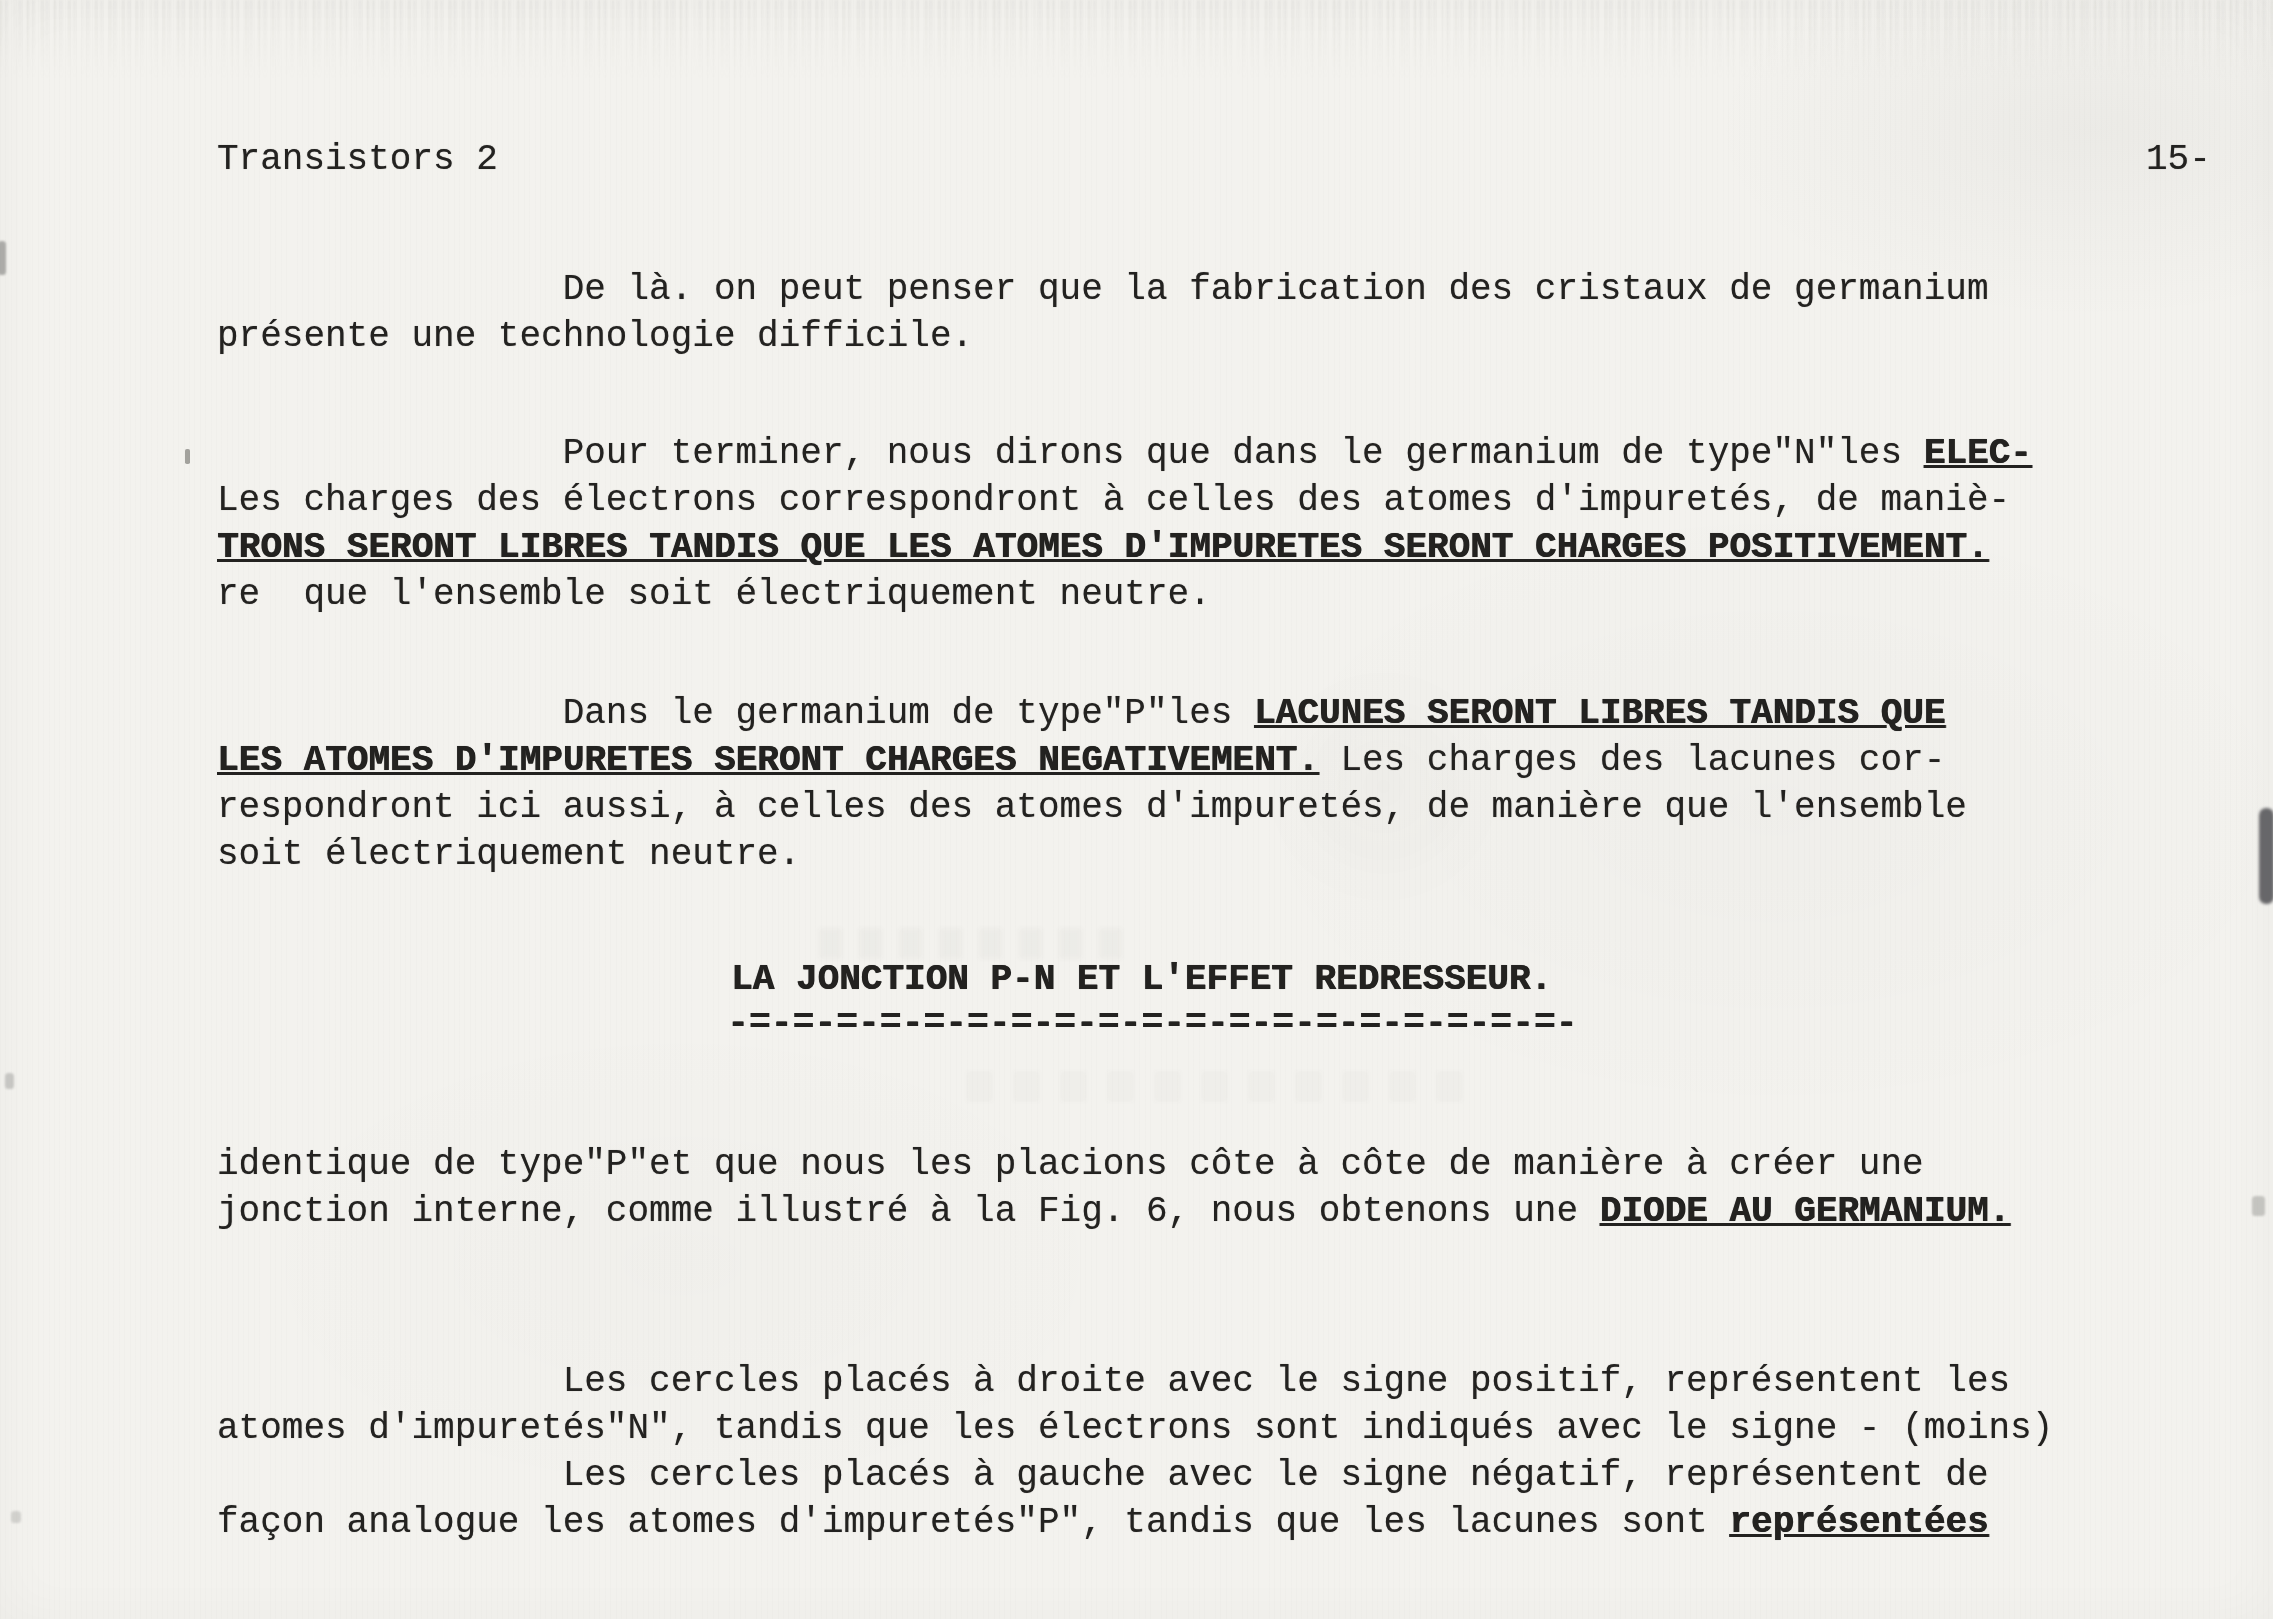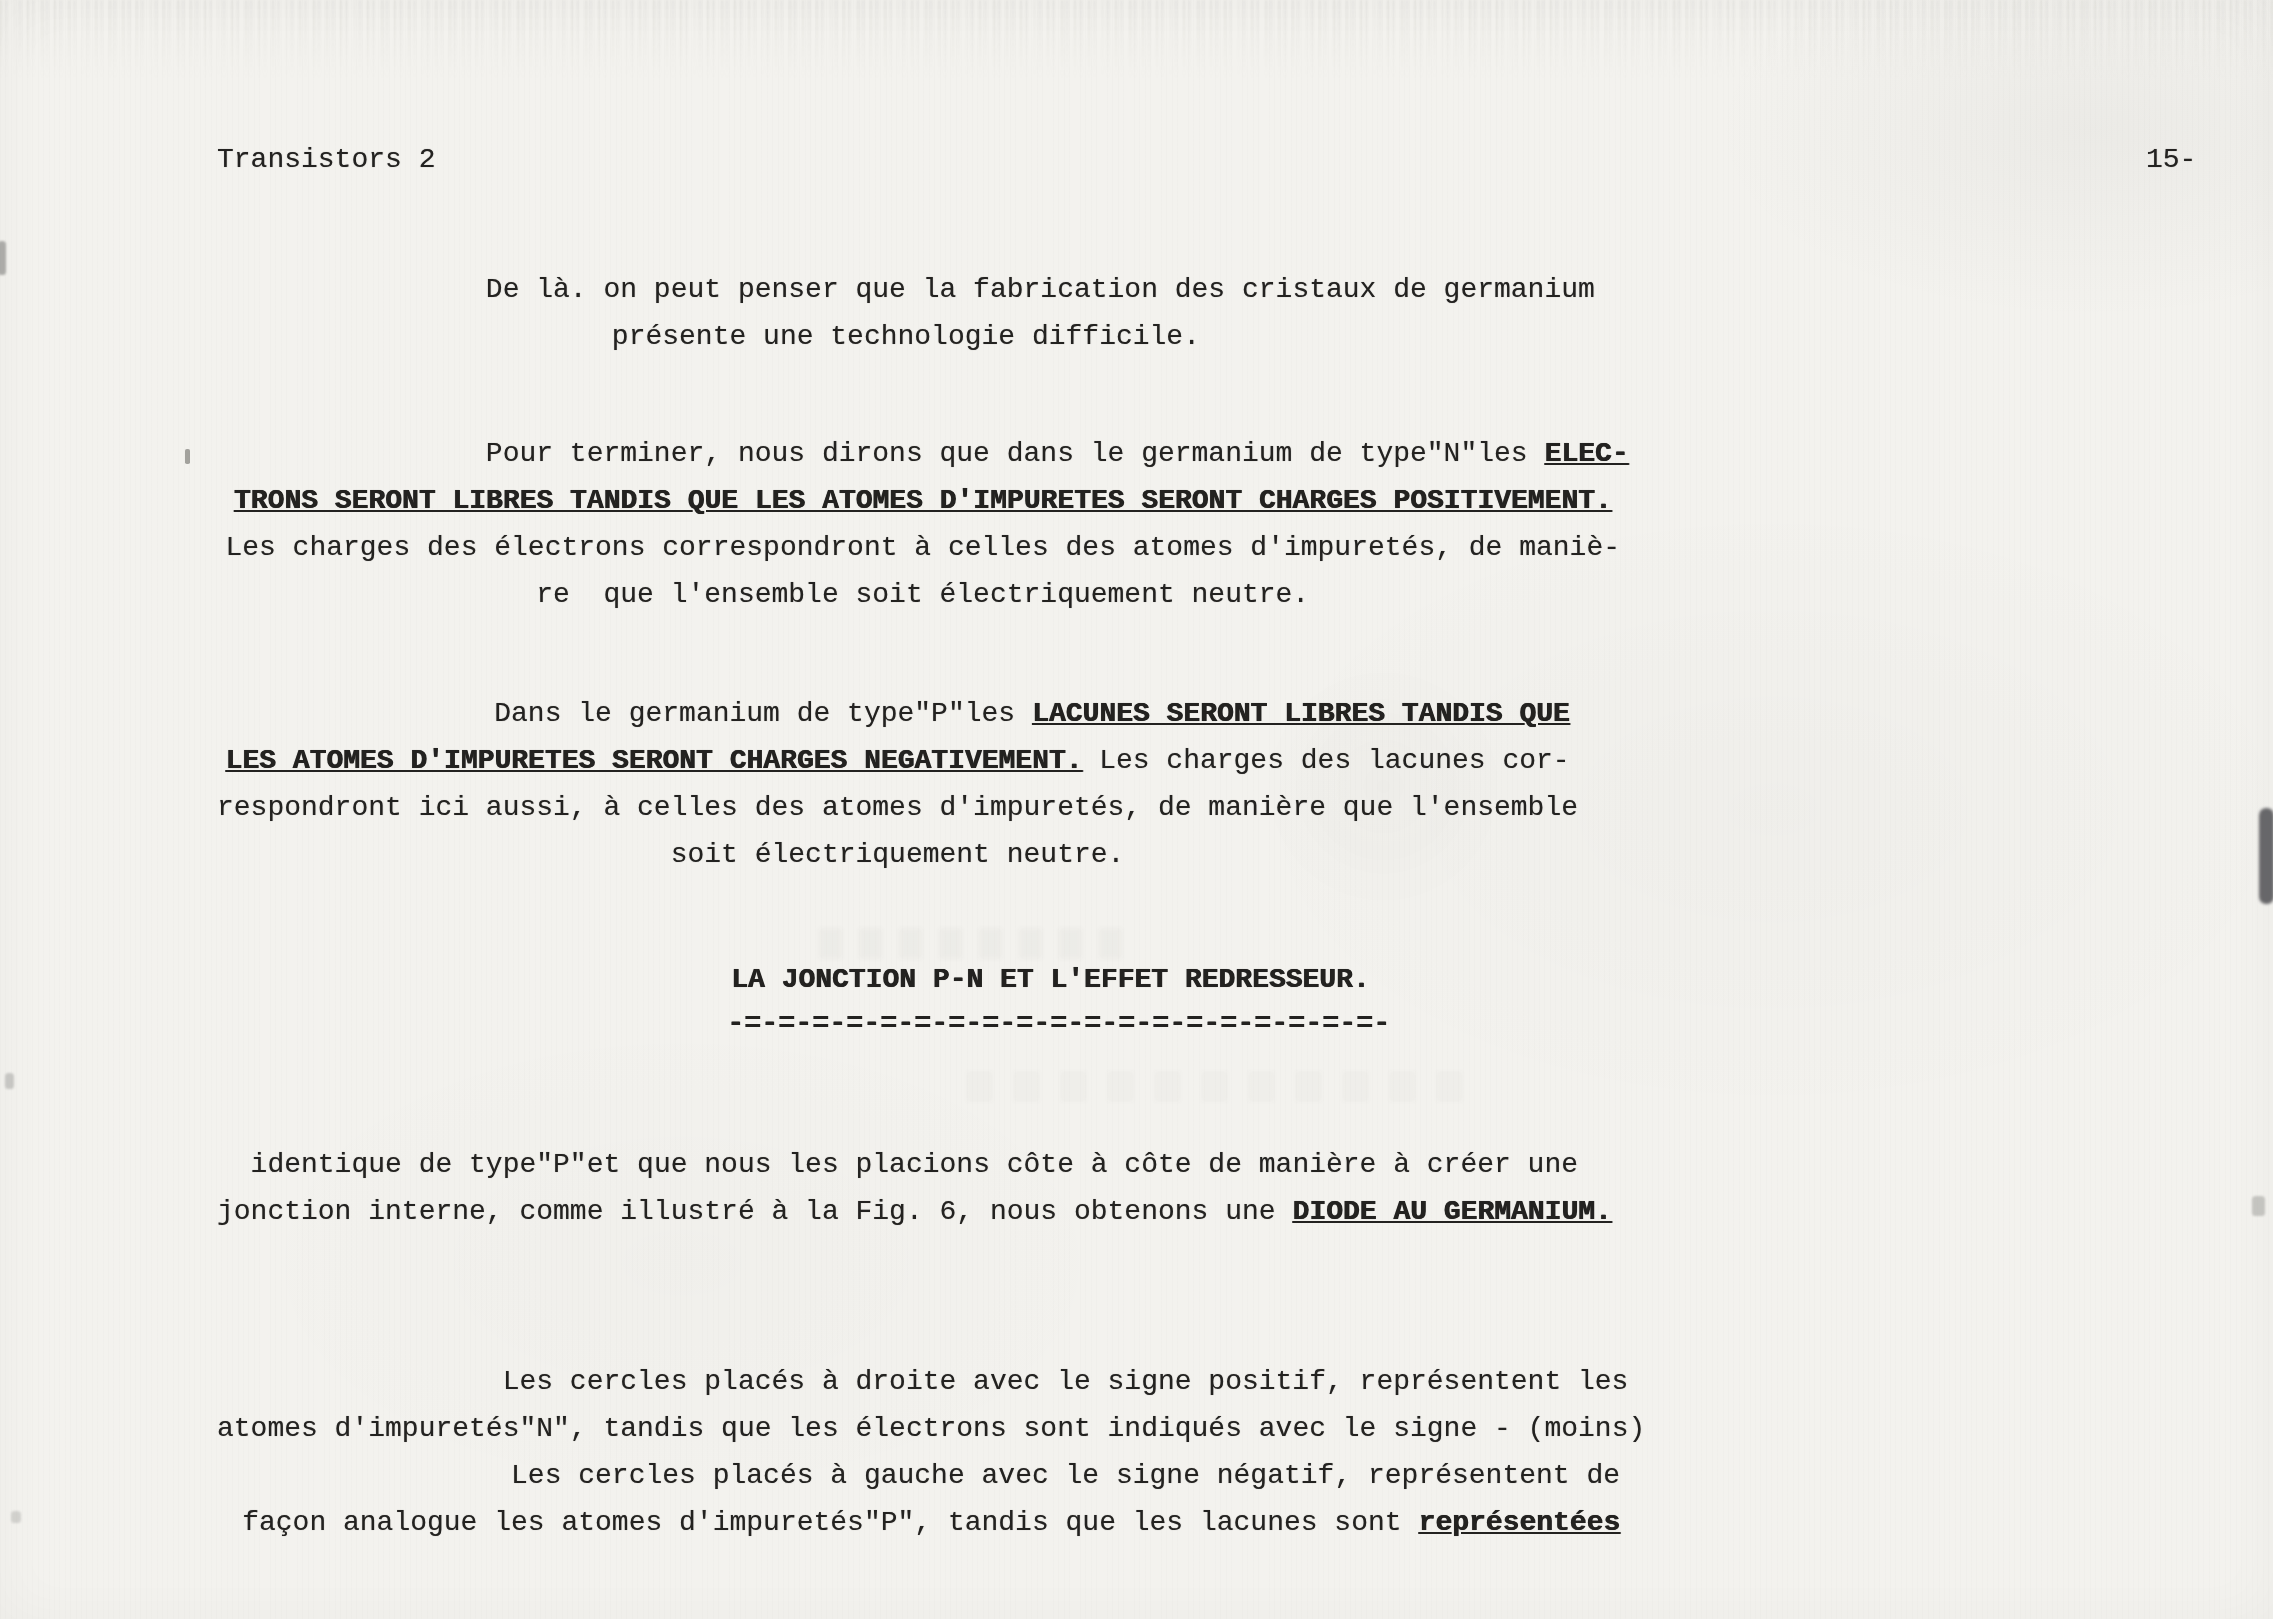--- a/index.html
+++ b/index.html
@@ -2,24 +2,23 @@
 <html style="font-size:14.5px"><head>
 <meta charset="utf-8">
 <style>
   html,body{margin:0;padding:0;background:#e8e7e4;}
   .page{
     position:relative;
     width:2273px;height:1619px;
     background:var(--paper,#f3f2ee);
     color:var(--ink,#232220);
     font-family:"Liberation Mono","DejaVu Sans Mono",monospace;
-    font-size:28px;line-height:47px;
+    font-size:36px;line-height:47px;
     overflow:hidden;
     box-shadow:inset 0 0 54px rgba(0,0,0,0.03);
-    text-align:center;
   }
   
   .page::before{
     content:"";position:absolute;inset:0;pointer-events:none;
     background:
       repeating-linear-gradient(90deg, rgba(0,0,0,.011) 0 0.9px, transparent 0.9px 5.4px),
       radial-gradient(ellipse 814px 470px at 78% 50%, rgba(0,0,0,.016), transparent 70%),
       radial-gradient(ellipse 688px 380px at 30% 78%, rgba(0,0,0,.012), transparent 70%),
       radial-gradient(ellipse 543px 271px at 92% 8%, rgba(90,90,86,.05), transparent 70%);
   }
@@ -72,22 +71,22 @@
   <span class="hdr" id="hdr-title">Transistors 2</span>
   <span class="hdr pagenum">15-</span>
 
   <div id="paragraphs">
       <div class="para" style="top: 266px;">
         <div class="tline"><span class="seg">                De là. on peut penser que la fabrication des cristaux de germanium</span></div>
         <div class="tline"><span class="seg">présente une technologie difficile.</span></div>
       </div>
       <div class="para" style="top: 430px;">
         <div class="tline"><span class="seg">                Pour terminer, nous dirons que dans le germanium de type"N"les </span><span class="seg b">ELEC-</span></div>
+        <div class="tline"><span class="seg">Les charges des électrons correspondront à celles des atomes d'impuretés, de maniè-</span></div>
         <div class="tline"><span class="seg b">TRONS SERONT LIBRES TANDIS QUE LES ATOMES D'IMPURETES SERONT CHARGES POSITIVEMENT.</span></div>
-        <div class="tline"><span class="seg">Les charges des électrons correspondront à celles des atomes d'impuretés, de maniè-</span></div>
         <div class="tline"><span class="seg">re  que l'ensemble soit électriquement neutre.</span></div>
       </div>
       <div class="para" style="top: 690px;">
         <div class="tline"><span class="seg">                Dans le germanium de type"P"les </span><span class="seg b">LACUNES SERONT LIBRES TANDIS QUE</span></div>
         <div class="tline"><span class="seg b">LES ATOMES D'IMPURETES SERONT CHARGES NEGATIVEMENT.</span><span class="seg"> Les charges des lacunes cor-</span></div>
         <div class="tline"><span class="seg">respondront ici aussi, à celles des atomes d'impuretés, de manière que l'ensemble</span></div>
         <div class="tline"><span class="seg">soit électriquement neutre.</span></div>
       </div>
       <div class="para" style="top: 1141px;">
         <div class="tline"><span class="seg">identique de type"P"et que nous les placions côte à côte de manière à créer une</span></div>

